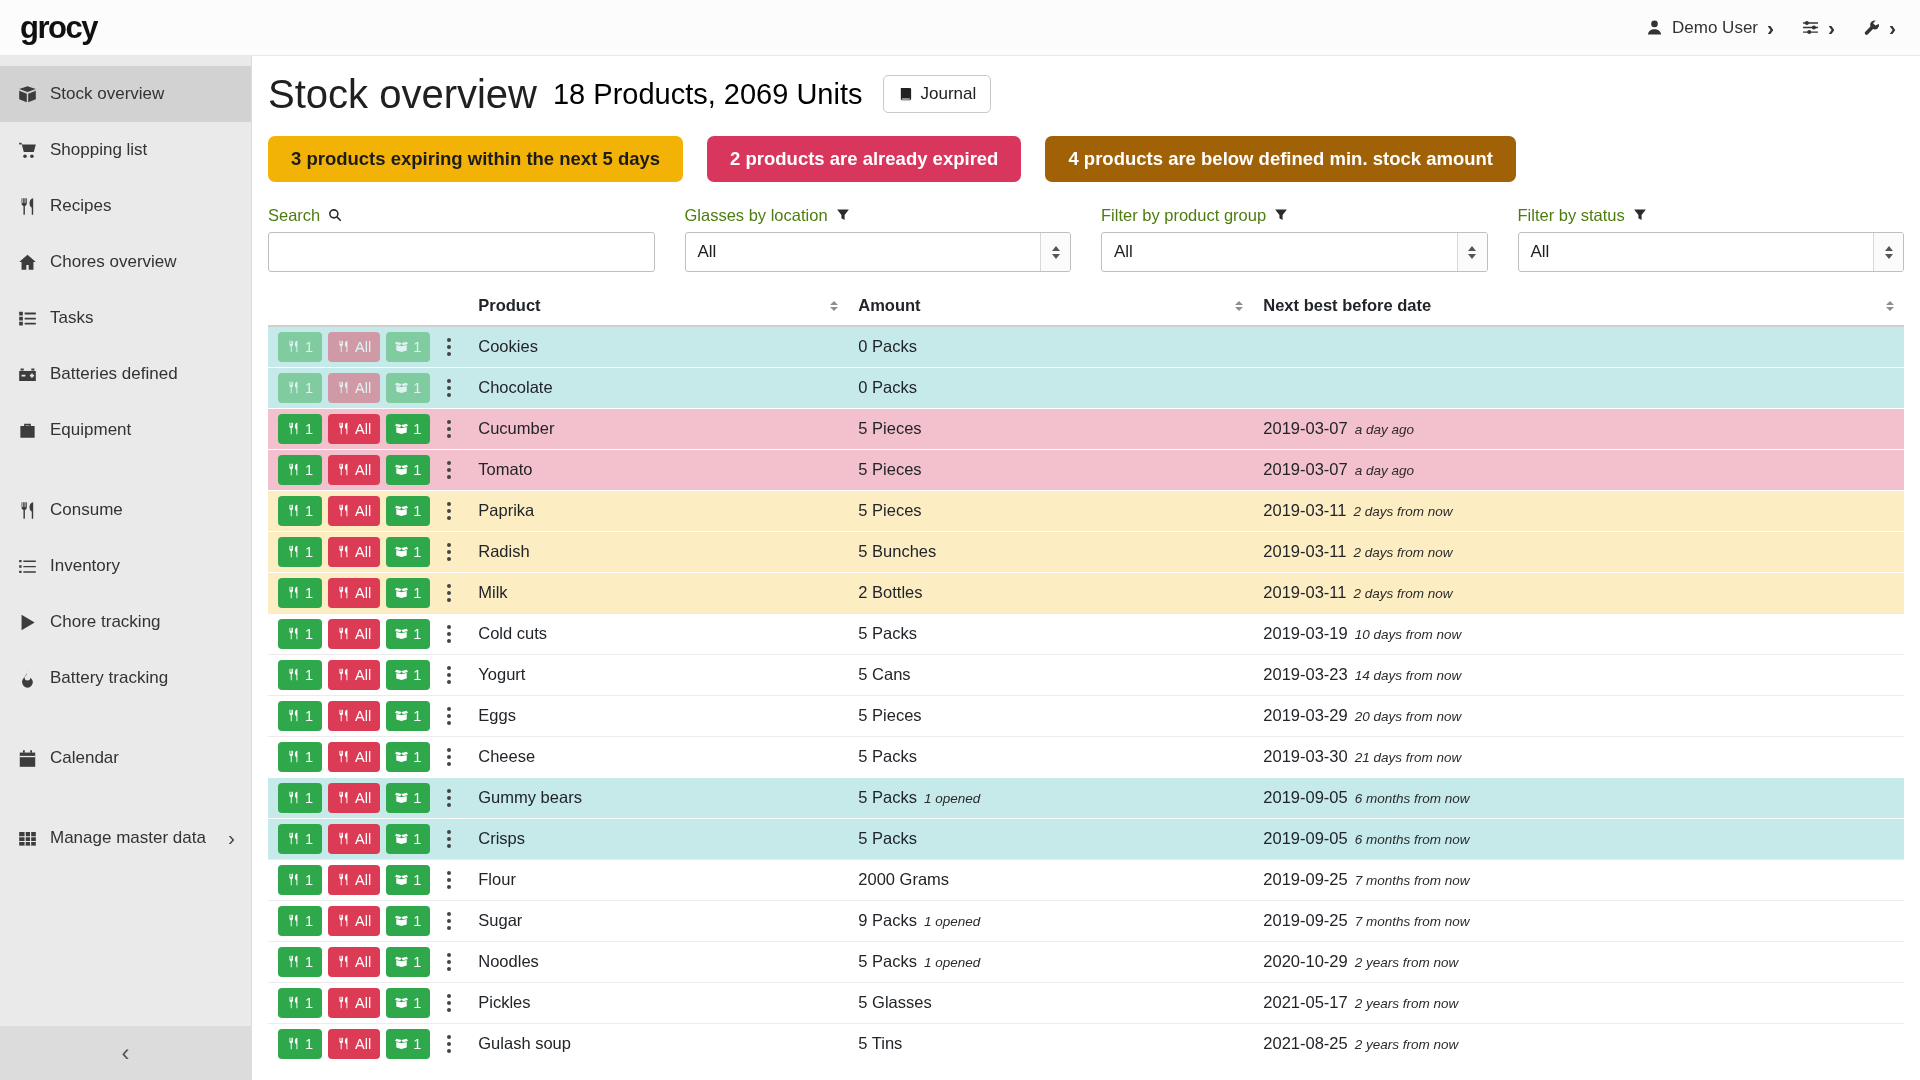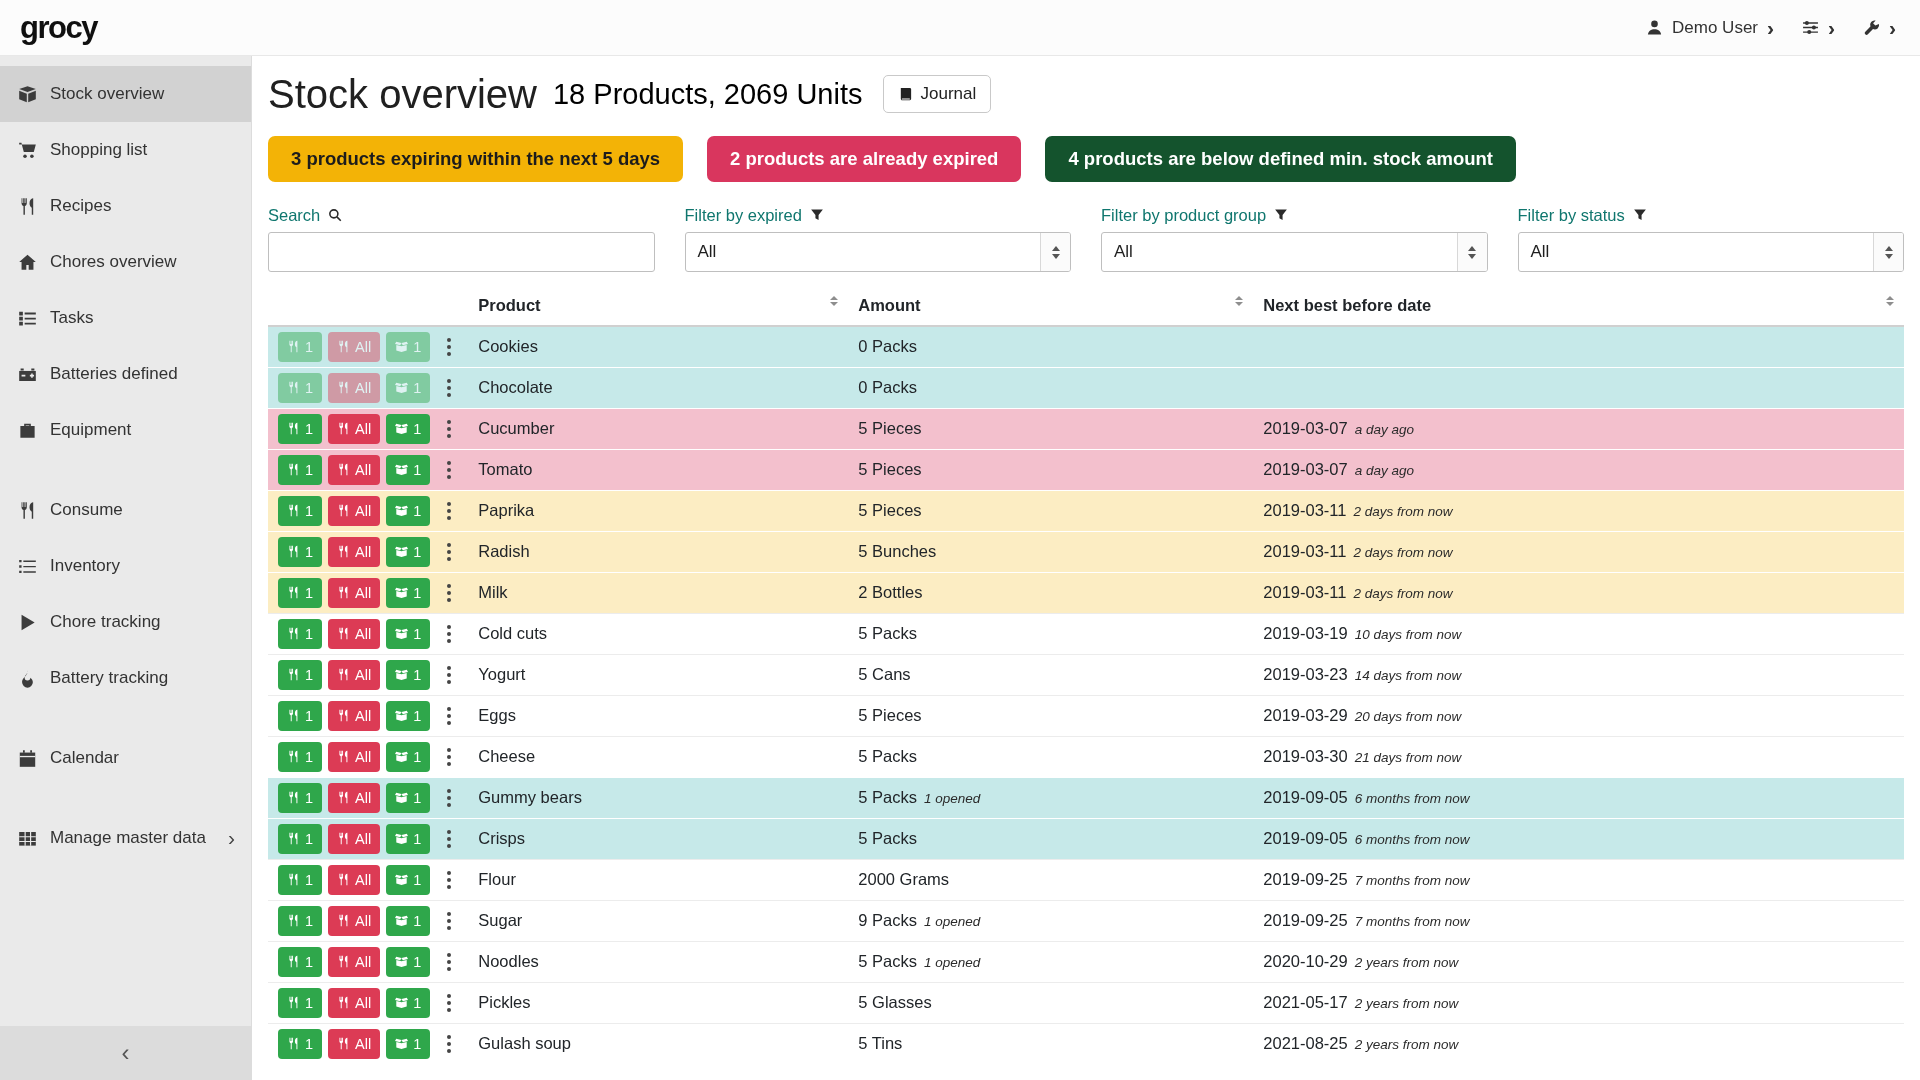--- a/index.html
+++ b/index.html
@@ -40,39 +40,39 @@
   .journal-btn { display:flex; align-items:center; gap:8px; border:1px solid #c9c9c9;
     border-radius:5px; background:#fff; padding:8px 14px; font-size:17px; color:#222;
     cursor:pointer; font-family:inherit; margin-left:4px; }
   .journal-btn svg { width:15px; height:15px; }
   
   .alerts-row { display:flex; gap:24px; margin-top:18px; }
   .pill { height:46px; display:flex; align-items:center; padding:0 23px; border-radius:7px;
     font-size:18.5px; font-weight:600; white-space:nowrap; cursor:pointer; }
   
   .filters-row { display:grid; grid-template-columns:repeat(4,1fr); gap:30px; margin-top:22px; }
-  .filter-label { display:flex; align-items:center; gap:8px; font-size:16.5px; color:#0f766e;
+  .filter-label { display:flex; align-items:center; gap:8px; font-size:16.5px; color:#4d7c0f;
     margin-bottom:6px; height:22px; }
   .filter-label svg { width:14px; height:14px; color:#2b2b2b; }
   .text-input { width:100%; height:40px; border:1px solid #bfbfbf; border-radius:3px;
     font-size:17px; padding:0 10px; font-family:inherit; background:#fff; }
   .select { height:40px; border:1px solid #bfbfbf; border-radius:3px; background:#fff;
     display:flex; align-items:center; cursor:pointer; overflow:hidden; }
   .select-value { flex:1; padding:0 12px; font-size:17px; color:#1f1f1f; }
   .select-arrow { width:30px; align-self:stretch; display:flex; flex-direction:column;
     align-items:center; justify-content:center; gap:3px; border-left:1px solid #d8d8d8; background:#fbfbfb; }
   .tri-up { width:0; height:0; border-left:4.5px solid transparent; border-right:4.5px solid transparent;
     border-bottom:5.5px solid #555; }
   .tri-down { width:0; height:0; border-left:4.5px solid transparent; border-right:4.5px solid transparent;
     border-top:5.5px solid #555; }
   
   .stock-table { width:100%; border-collapse:collapse; margin-top:16px; }
   .stock-table th { text-align:left; font-size:16.5px; font-weight:700; color:#212529;
     padding:8px 10px 10px 10px; border-bottom:2px solid #d0d0d0; }
-  .th-flex { display:flex; align-items:flex-start; justify-content:space-between;gap:33px; }
+  .th-flex { display:flex; align-items:center; justify-content:space-between;gap:33px; }
   .sort { display:flex; flex-direction:column; gap:2px; opacity:.55; }
   .sort .tri-up { border-left-width:4px; border-right-width:4px; border-bottom:4.5px solid #333; }
   .sort .tri-down { border-left-width:4px; border-right-width:4px; border-top:4.5px solid #333; }
   .stock-table td { padding:0 10px; font-size:16.5px; height:41px; border-top:1px solid #fff; }
   tr.st-none td { border-top:1px solid #ececec; }
   .actions { display:flex; align-items:center; gap:6px; }
   .abtn { display:inline-flex; align-items:center; gap:5px; height:30px; padding:0 9px;
     border:none; border-radius:4px; color:#fff; font-size:14.5px; font-family:inherit; cursor:pointer; }
   .abtn svg { width:13px; height:13px; }
   .abtn.disabled { opacity:.45; cursor:default; }
@@ -258,39 +258,39 @@
               <path d="M3 1h9.6c.8 0 1.4.6 1.4 1.4v10.2c0 .8-.6 1.4-1.4 1.4H3.8A1.8 1.8 0 0 1 3 12.6V1zm1.6 11.2c-.3 0-.6.3-.6.6s.3.6.6.6H12.6v-1.2H4.6z"></path>
             </svg>
           </span>
         <span>Journal</span>
       </button>
     </div>
 
     <div class="alerts-row">
         <div class="pill" style="background: rgb(243, 179, 6); color: rgb(28, 28, 28);">3 products expiring within the next 5 days</div>
         <div class="pill" style="background: rgb(217, 54, 94); color: rgb(255, 255, 255);">2 products are already expired</div>
-        <div class="pill" style="background: #14532d; color: rgb(255, 255, 255);">4 products are below defined min. stock amount</div>
+        <div class="pill" style="background: #a16207; color: rgb(255, 255, 255);">4 products are below defined min. stock amount</div>
       </div>
 
     <div class="filters-row">
       <div>
         <div class="filter-label">
           <span>Search</span>
           <span class="bic">
               <svg viewBox="0 0 16 16" fill="none" stroke="currentColor" stroke-width="1.8">
                 <circle cx="6.7" cy="6.7" r="4.6"></circle>
                 <path d="m10.2 10.2 4.4 4.4"></path>
               </svg>
             </span>
         </div>
         <input class="text-input" value="" style="">
       </div>
       <div>
         <div class="filter-label">
-          <span>Filter by expired</span>
+          <span>Glasses by location</span>
           <span class="bic">
               <svg viewBox="0 0 16 16" fill="currentColor">
                 <path d="M1.3 1.8h13.4L9.8 8v5.6l-3.6-2V8L1.3 1.8z"></path>
               </svg>
             </span>
         </div>
         <div class="select">
           <span class="select-value">All</span>
           <span class="select-arrow">
               <i class="tri-up"></i>

